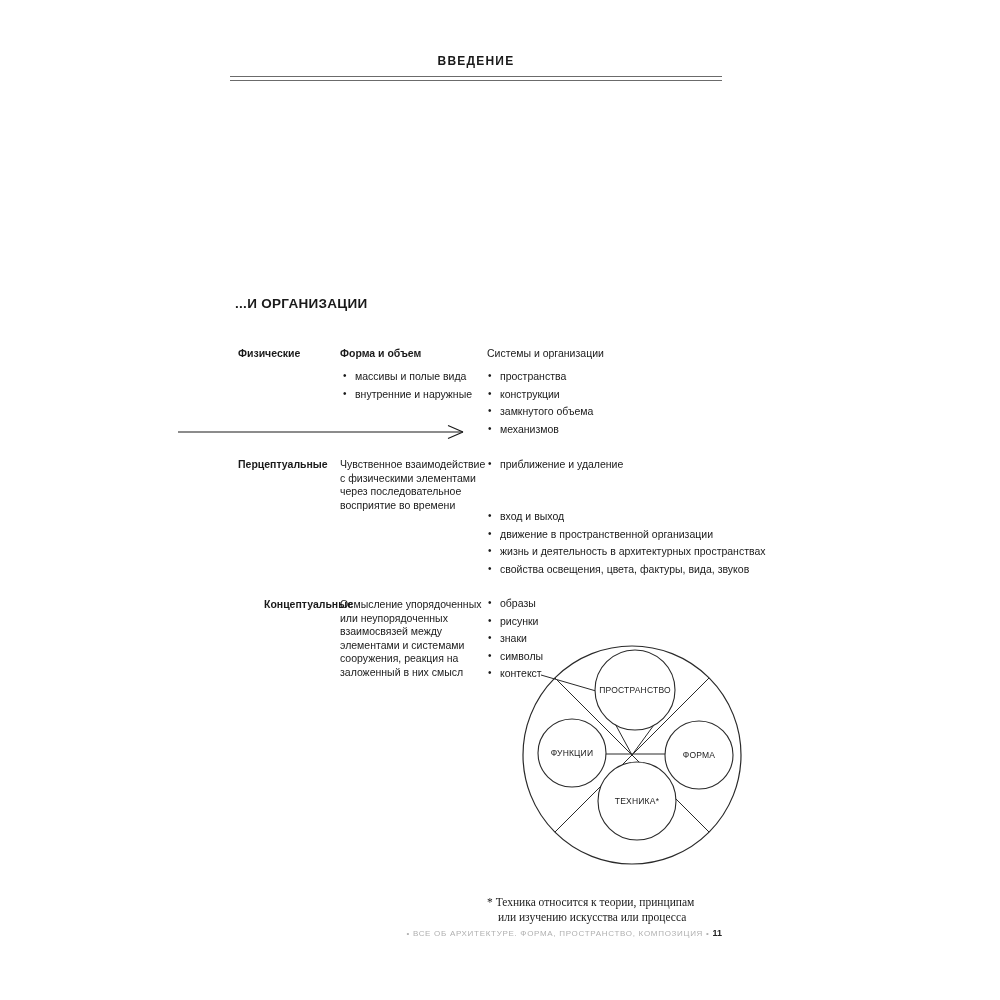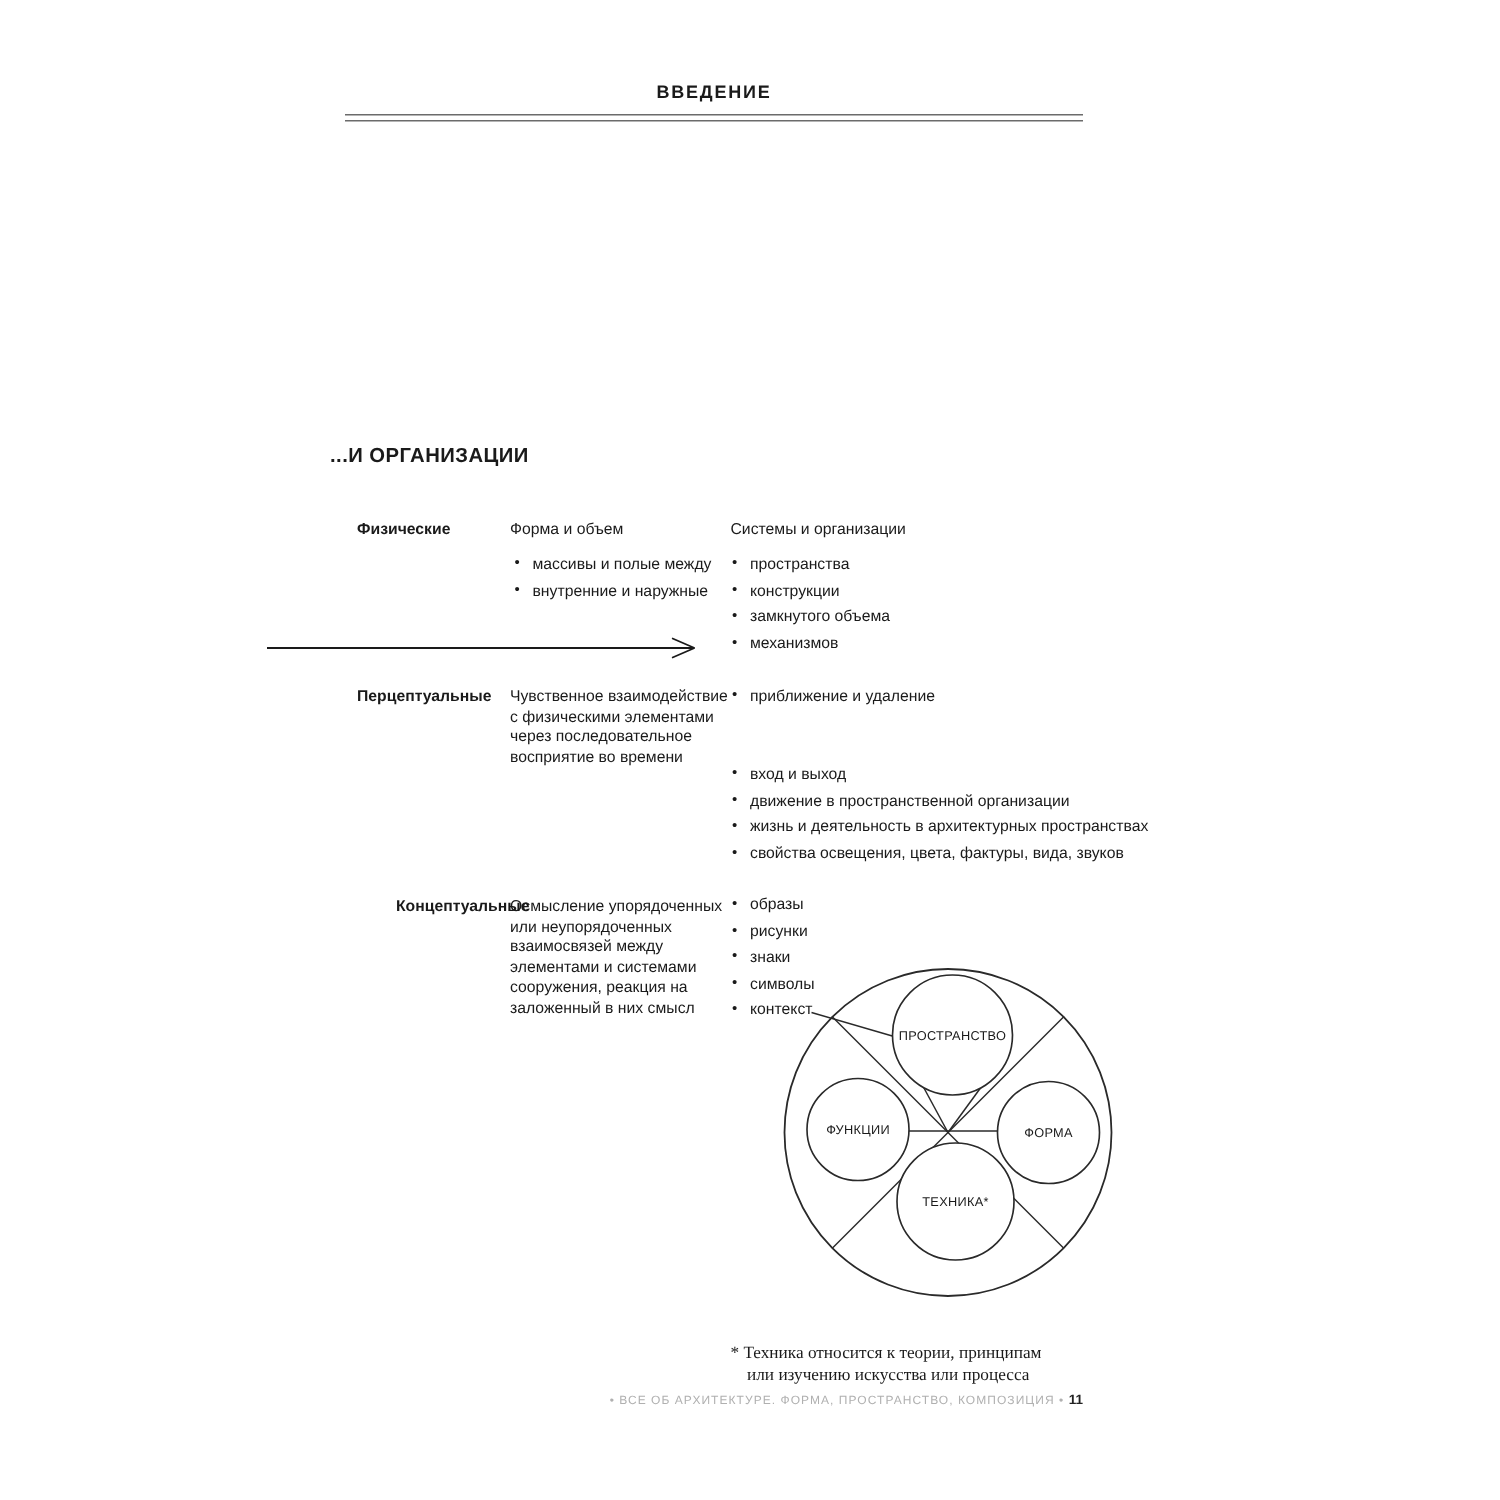--- a/index.html
+++ b/index.html
@@ -13,30 +13,30 @@
     position:absolute; left:230px; top:54px; width:492px; text-align:center;
     font-size:12px; font-weight:bold; letter-spacing:1.2px;
   }
   .head-rule {
     position:absolute; left:230px; top:76px; width:492px; height:3px;
     border-top:1.6px solid #6b6b6b; border-bottom:1px solid #6b6b6b;
   }
 
   
   .section-title {
-    position:absolute; left:220px; top:296px;
+    position:absolute; left:235px; top:296px;
     font-size:13.5px; font-weight:bold; letter-spacing:0.3px;
   }
 
   
   .cat { position:absolute; left:238px; font-size:10.5px; font-weight:bold; }
   .cat-1 { top:347px; } .cat-2 { top:458px; } .cat-3 { top:598px;padding-left:26px; }
 
   
-  .mid-title { position:absolute; left:340px; top:347px; font-size:10.5px; font-weight:normal; }
+  .mid-title { position:absolute; left:340px; top:347px; font-size:10.5px; font-weight:bold; }
   .mid-par  { position:absolute; left:340px; font-size:10.5px; line-height:13.5px; }
   .mid-par-2 { top:458px; width:152px; }
   .mid-par-3 { top:598px; width:162px; }
 
   
   .right-title { position:absolute; left:487px; top:347px; font-size:10.5px; }
 
   
   .bullets { position:absolute; list-style:none; margin:0; padding:0; font-size:10.5px; }
   .bullets li { position:relative; padding-left:13px; line-height:11px; margin-bottom:6.5px; white-space:nowrap; }
@@ -77,21 +77,21 @@
 <div class="page">
 
   <div class="running-head">ВВЕДЕНИЕ</div>
   <div class="head-rule"></div>
 
   <div class="section-title">...И ОРГАНИЗАЦИИ</div>
 
   <div class="cat cat-1">Физические</div>
   <div class="mid-title">Форма и объем</div>
   <ul class="bullets mid-bullets-1">
-    <li>массивы и полые между</li>
+    <li>массивы и полые вида</li>
     <li>внутренние и наружные</li>
   </ul>
   <div class="right-title">Системы и организации</div>
   <ul class="bullets right-bullets-1">
     <li>пространства</li>
     <li>конструкции</li>
     <li>замкнутого объема</li>
     <li>механизмов</li>
   </ul>
 

